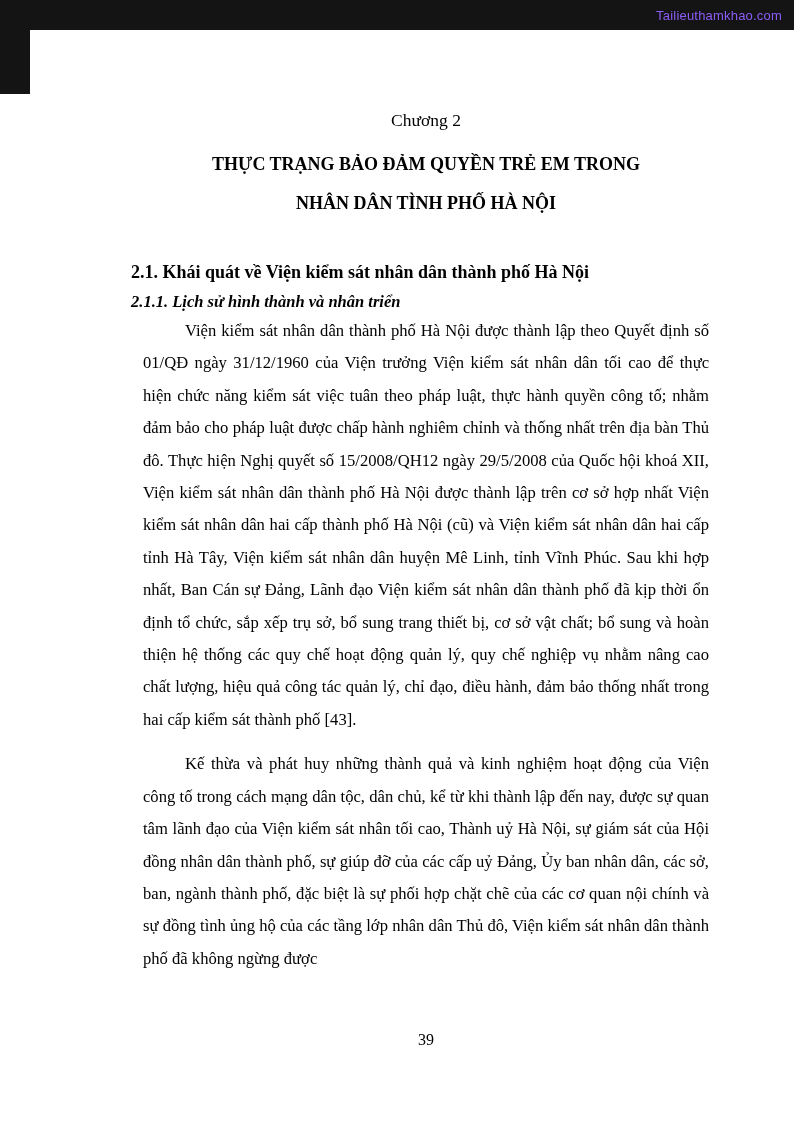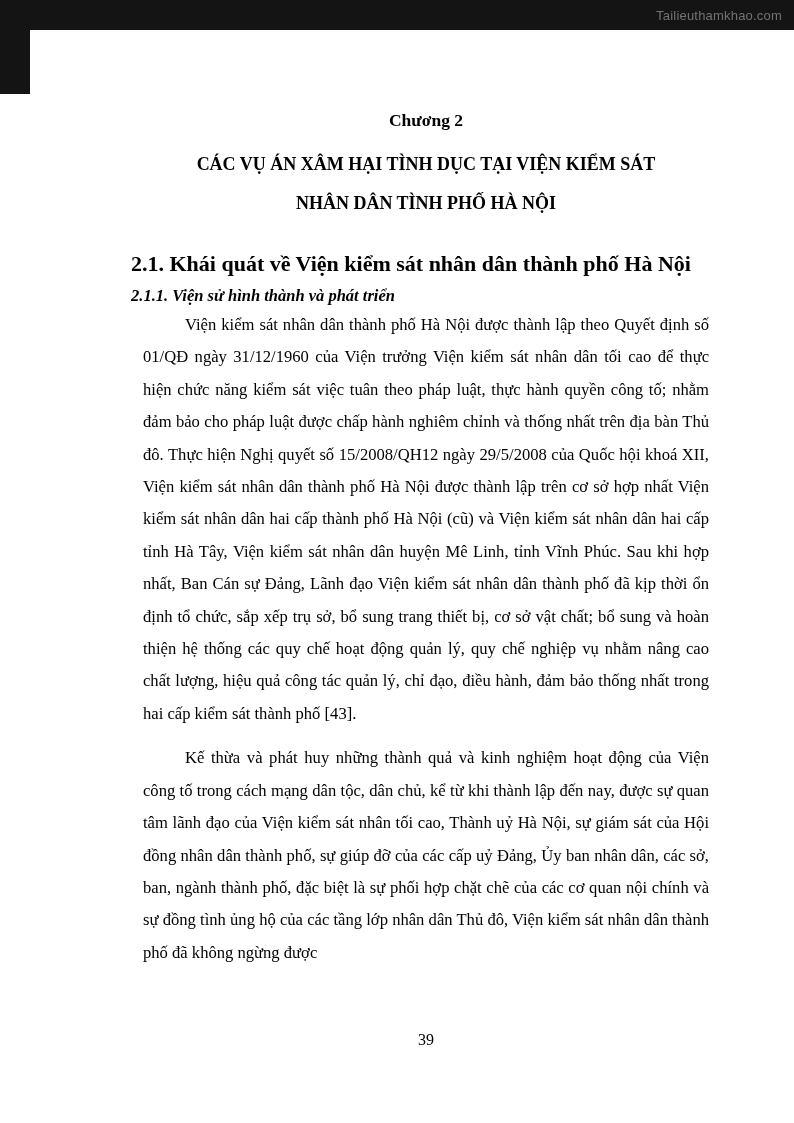--- a/index.html
+++ b/index.html
@@ -18,54 +18,54 @@
     top: 0; left: 0;
     width: 794px; height: 30px;
     background: #141414;
     display: flex;
     justify-content: flex-end;
     align-items: center;
     padding-right: 12px;
     box-sizing: border-box;
   }
   .topbar .site {
-    color: #737373;
+    color: #8b5cf6;
     font-family: "Liberation Sans", "DejaVu Sans", sans-serif;
     font-size: 13px;
     letter-spacing: 0.2px;
   }
   .corner-block {
     position: absolute;
     top: 30px; left: 0;
     width: 30px; height: 64px;
     background: #141414;
   }
   .content {
     position: absolute;
     top: 0;
     left: 131px;
     width: 590px;
   }
   .chapter-label {
     margin-top: 110px;
     text-align: center;
-    font-weight: bold;
+    font-weight: normal;
     font-size: 17.5px;
   }
   .doc-title {
     margin-top: 14px;
     text-align: center;
     font-weight: bold;
     font-size: 18px;
     line-height: 38.5px;
   }
   .section-heading {
-    margin-top: 29px;
+    margin-top: 40px;
     font-weight: bold;
-    font-size: 22px;
+    font-size: 18px;
   }
   .subsection-heading {
     margin-top: 9px;
     font-weight: bold;
     font-style: italic;
     font-size: 16.5px;
   }
   .body-paragraph {
     margin: 12px;
     margin-top: 3px;
@@ -92,27 +92,27 @@
     <span class="site">Tailieuthamkhao.com</span>
   </div>
 
   <div class="corner-block"></div>
 
   <div class="content">
 
     <div class="chapter-label">Chương 2</div>
 
     <div class="doc-title">
-      <div>CÁC VỤ ÁN XÂM HẠI TÌNH DỤC TẠI VIỆN KIỂM SÁT</div>
+      <div>THỰC TRẠNG BẢO ĐẢM QUYỀN TRẺ EM TRONG</div>
       <div>NHÂN DÂN  TÌNH PHỐ HÀ NỘI</div>
     </div>
 
     <div class="section-heading">2.1. Khái quát về Viện kiểm sát nhân dân thành phố Hà Nội</div>
 
-    <div class="subsection-heading">2.1.1. Viện sử hình thành và phát triển</div>
+    <div class="subsection-heading">2.1.1. Lịch sử hình thành và nhân triển</div>
 
     <p class="body-paragraph">Viện kiểm sát nhân dân thành phố Hà Nội được thành lập theo Quyết định số 01/QĐ ngày 31/12/1960 của Viện trưởng Viện kiểm sát nhân dân tối cao để thực hiện chức năng kiểm sát việc tuân theo pháp luật, thực hành quyền công tố; nhằm đảm bảo cho pháp luật được chấp hành nghiêm chỉnh và thống nhất trên địa bàn Thủ đô. Thực hiện Nghị quyết số 15/2008/QH12 ngày 29/5/2008 của Quốc hội khoá XII, Viện kiểm sát nhân dân thành phố Hà Nội được thành lập trên cơ sở hợp nhất Viện kiểm sát nhân dân hai cấp thành phố Hà Nội (cũ) và Viện kiểm sát nhân dân hai cấp tỉnh Hà Tây, Viện kiểm sát nhân dân huyện Mê Linh, tỉnh Vĩnh Phúc. Sau khi hợp nhất, Ban Cán sự Đảng, Lãnh đạo Viện kiểm sát nhân dân thành phố đã kịp thời ổn định tổ chức, sắp xếp trụ sở, bổ sung trang thiết bị, cơ sở vật chất; bổ sung và hoàn thiện hệ thống các quy chế hoạt động quản lý, quy chế nghiệp vụ nhằm nâng cao chất lượng, hiệu quả công tác quản lý, chỉ đạo, điều hành, đảm bảo thống nhất trong hai cấp kiểm sát thành phố [43].</p>
 
     <p class="body-paragraph">Kế thừa và phát huy những thành quả và kinh nghiệm hoạt động của Viện công tố trong cách mạng dân tộc, dân chủ, kể từ khi thành lập đến nay, được sự quan tâm lãnh đạo của Viện kiểm sát nhân tối cao, Thành uỷ Hà Nội, sự giám sát của Hội đồng nhân dân thành phố, sự giúp đỡ của các cấp uỷ Đảng, Ủy ban nhân dân, các sở, ban, ngành thành phố, đặc biệt là sự phối hợp chặt chẽ của các cơ quan nội chính và sự đồng tình ủng hộ của các tầng lớp nhân dân Thủ đô, Viện kiểm sát nhân dân thành phố đã không ngừng được</p>
 
   </div>
 
   <div class="page-number">39</div>
 
 </div>

